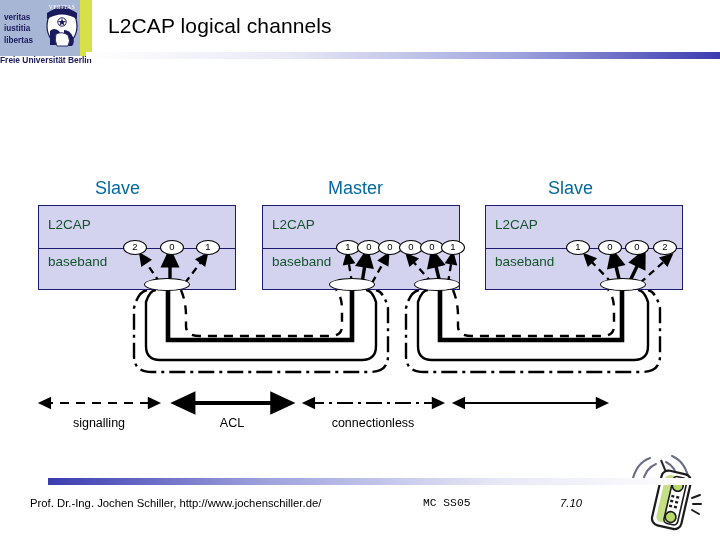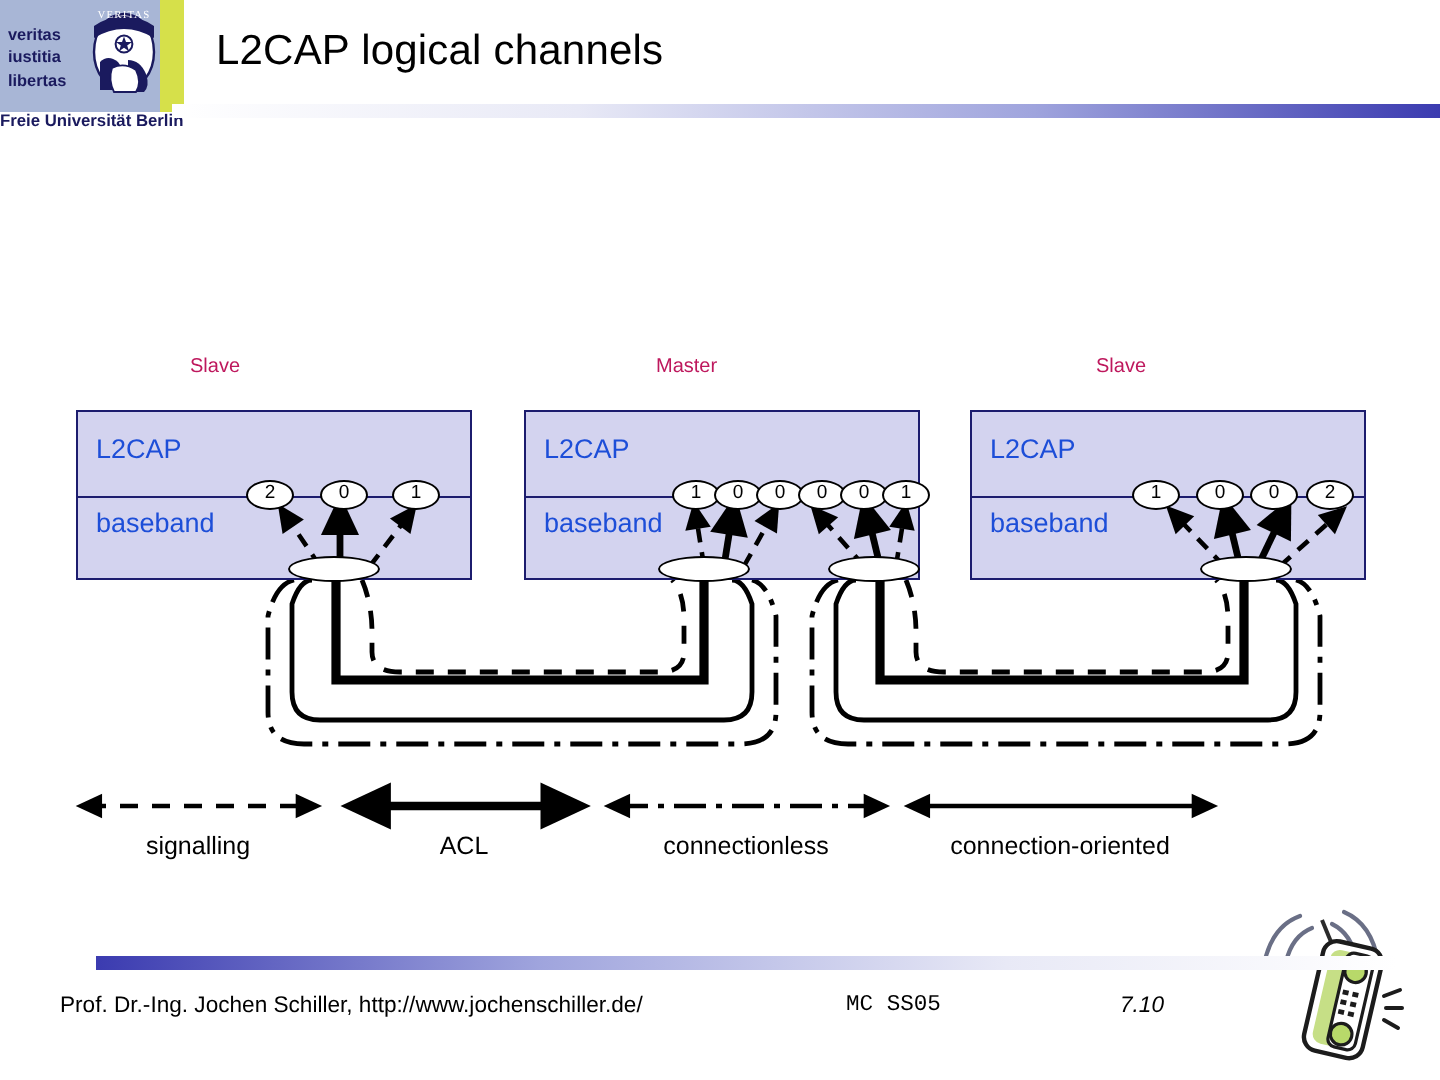--- a/index.html
+++ b/index.html
@@ -31,24 +31,24 @@
   .footer-txt{position:absolute;top:497px;font-size:11.3px;color:#000;white-space:nowrap;}
   .f-author{left:30px;}
   .f-course{left:423px;font-family:Liberation Mono, monospace;}
   .f-page{left:560px;font-style:italic;}
 
   
   .phone{position:absolute;left:612px;top:432px;width:100px;height:100px;}
 
   
   .diagram{position:absolute;left:0;top:150px;width:720px;height:270px;}
-  .stack-label{position:absolute;font-size:10px;color:#be185d;white-space:nowrap;}
+  .stack-label{position:absolute;font-size:18px;color:#0369a1;white-space:nowrap;}
   .stack{position:absolute;border:1.6px solid #1c1c6e;background:#d3d3ef;box-sizing:border-box;}
   .stack .divider{position:absolute;left:0;top:50%;width:100%;height:1.6px;background:#1c1c6e;}
-  .stack .lay{position:absolute;left:9px;font-size:13.5px;color:#1d4ed8;white-space:nowrap;}
+  .stack .lay{position:absolute;left:9px;font-size:13.5px;color:#14532d;white-space:nowrap;}
   .stack .lay.top{top:11px;}
   .stack .lay.bot{top:48px;}
 
   .cid{position:absolute;width:24px;height:15px;border:1.5px solid #000;border-radius:50%;
     background:#ffffff;box-sizing:border-box;font-size:9.5px;line-height:12px;text-align:center;
     color:#000;}
   .port{position:absolute;width:46px;height:13px;border:1.5px solid #000;border-radius:50%;
     background:#ffffff;box-sizing:border-box;}
 
   
@@ -200,21 +200,20 @@
       <g fill="none" stroke="#000" marker-end="url(#lh)" marker-start="url(#lt)">
         <line x1="44" y1="9" x2="154" y2="9" stroke-width="2.2" stroke-dasharray="9 7"></line>
         <line x1="182" y1="9" x2="282" y2="9" stroke-width="4.2"></line>
         <line x1="308" y1="9" x2="438" y2="9" stroke-width="2.2" stroke-dasharray="16 5 3 5"></line>
         <line x1="458" y1="9" x2="602" y2="9" stroke-width="2.2"></line>
       </g>
     </svg>
     <div class="lg-label" style="left:44px;top:22px;width:110px;">signalling</div>
     <div class="lg-label" style="left:182px;top:22px;width:100px;">ACL</div>
     <div class="lg-label" style="left:308px;top:22px;width:130px;">connectionless</div>
-    <div class="lg-label" style="left:452px;top:22px;width:156px;">connection-oriented</div>
   </div>
 
   <div class="phone">
     <svg width="100" height="100" viewBox="0 0 100 100">
       <g fill="none" stroke="#6a6f86" stroke-width="2.1" stroke-linecap="round">
         <path d="M44 32 Q34 36 31 49"></path>
         <path d="M38 26 Q24 31 20 50"></path>
         <path d="M54 30 Q64 35 66 48"></path>
         <path d="M60 24 Q74 30 77 49"></path>
       </g>

